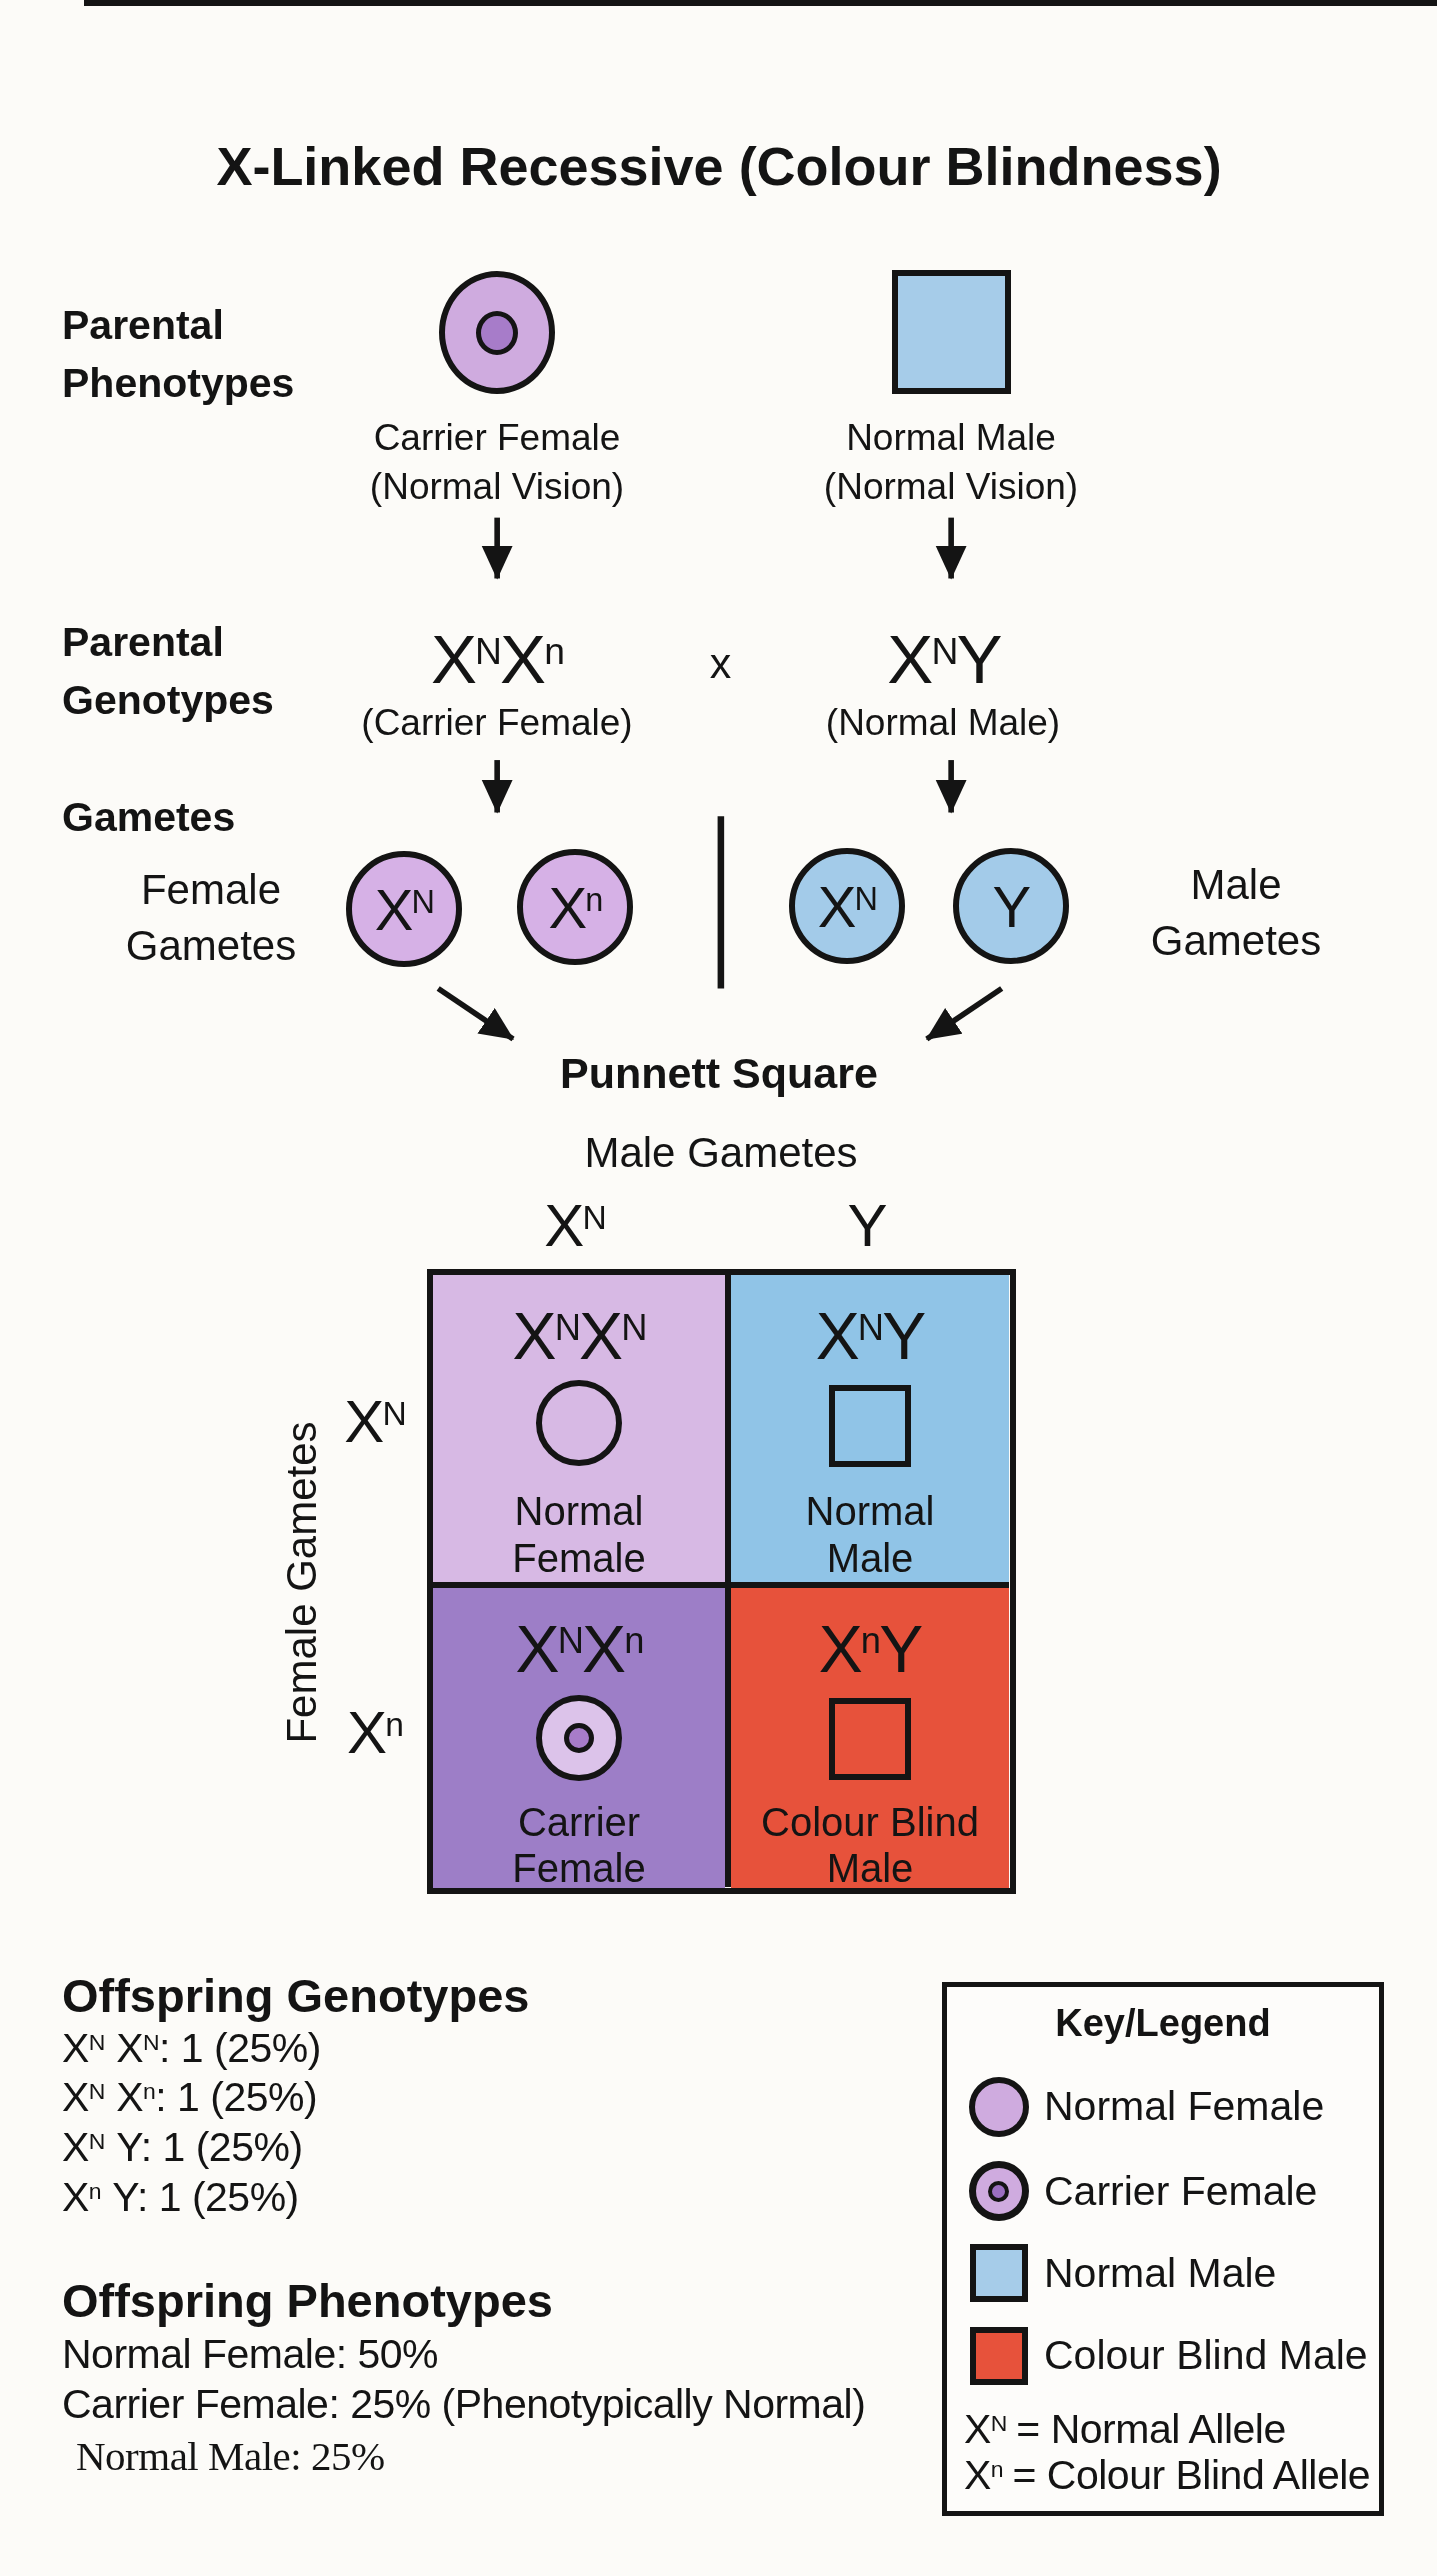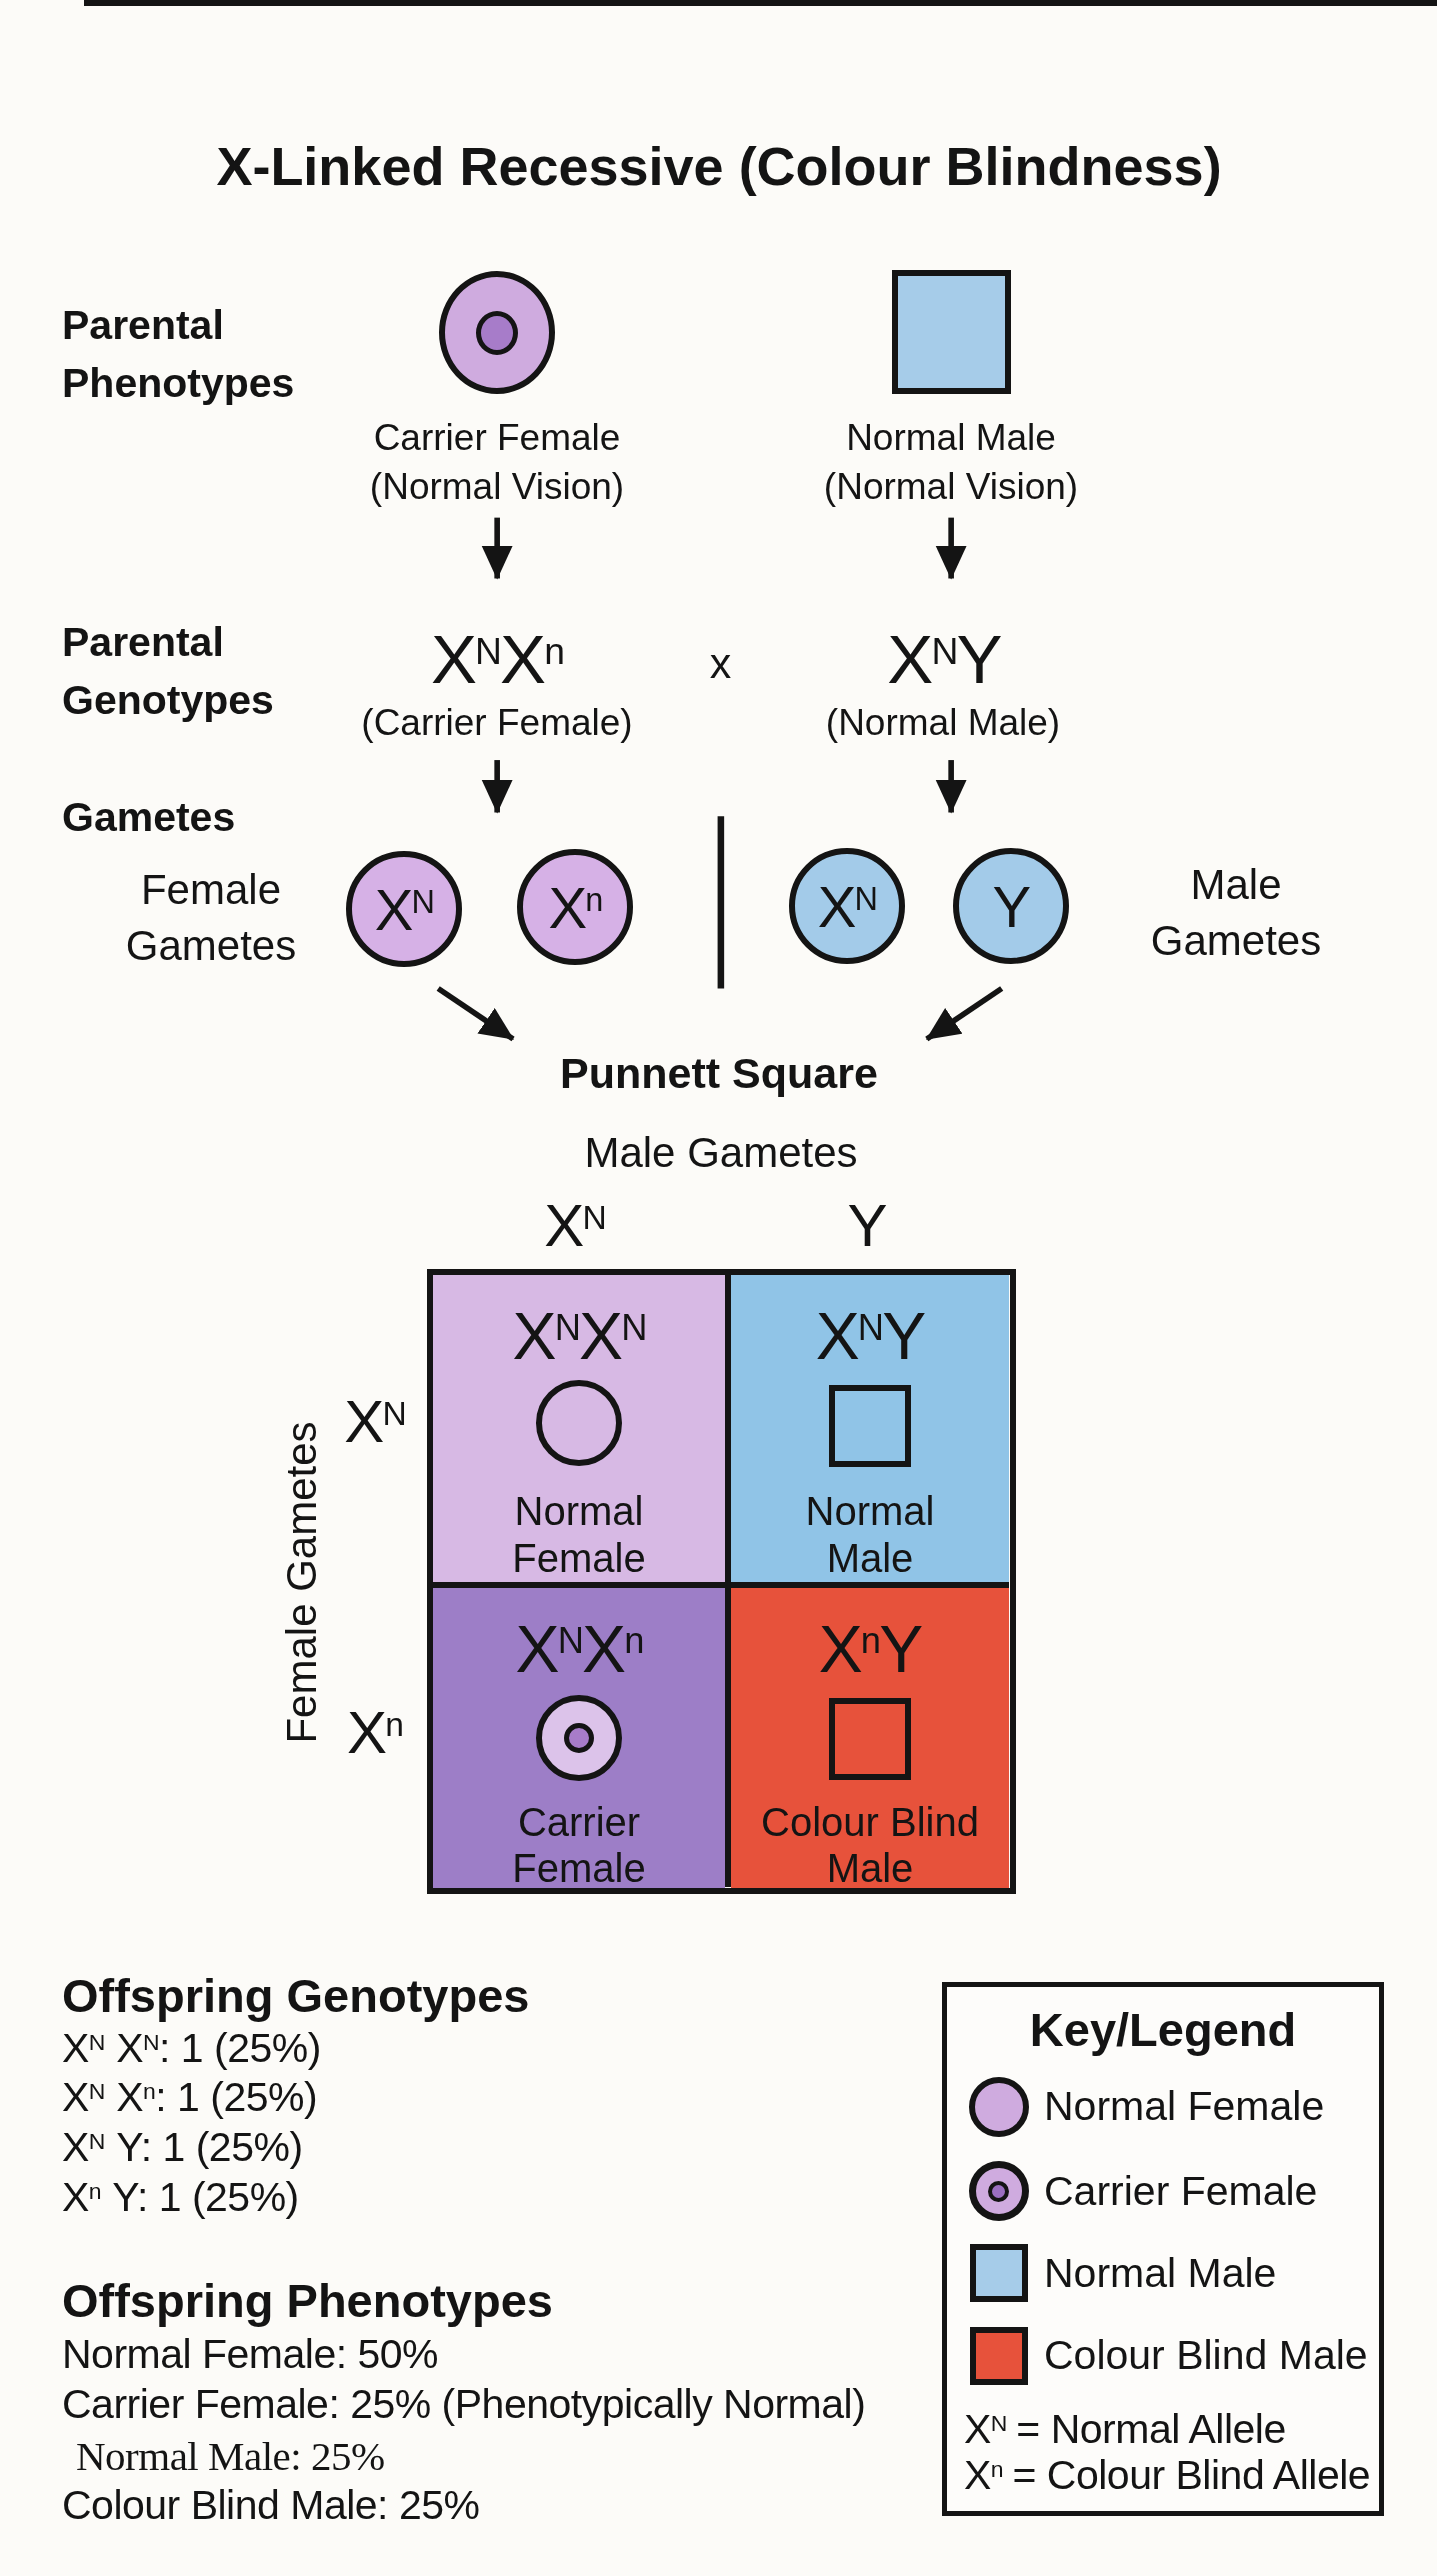--- a/index.html
+++ b/index.html
@@ -57,21 +57,21 @@
   .sym-carrier{top:107px;width:86px;height:86px;border:6.6px solid #141414;border-radius:50%;background:#dcc3ea;
                display:flex;align-items:center;justify-content:center;}
   .sym-carrier .dot{width:20.6px;height:20.6px;border:5.6px solid #141414;border-radius:50%;background:#a77cc9;}
   .rot{transform:rotate(-90deg);transform-origin:center;}
   
   .oshead{font-size:47px;font-weight:bold;}
   .osline{font-size:41px;letter-spacing:-0.5px;}
   .tok2{margin-left:11.2px;}
   
   .legend{left:942px;top:1982px;width:442px;height:534px;border:5.6px solid #141414;background:#fdfcfa;box-sizing:border-box;}
-  .leg-title{position:absolute;left:0;top:15px;width:100%;text-align:center;font-size:47px;font-weight:bold;}
+  .leg-title{position:absolute;left:0;top:15px;width:100%;text-align:center;font-size:38px;font-weight:bold;}
   .leg-item-label{position:absolute;left:97px;font-size:41px;line-height:49px;}
   .leg-icon{position:absolute;box-sizing:border-box;}
   .li-circle{left:21.5px;width:60px;height:60px;border:6.6px solid #141414;border-radius:50%;background:#cfabdf;}
   .li-carrier{left:21.5px;width:60px;height:60px;border:7.5px solid #141414;border-radius:50%;background:#cfabdf;
               display:flex;align-items:center;justify-content:center;}
   .li-carrier .dot{width:13px;height:13px;border:4.7px solid #141414;border-radius:50%;background:#9b6fc0;}
   .li-square-blue{left:22.5px;width:58px;height:58px;border:6.6px solid #141414;background:#a6cce9;}
   .li-square-red{left:22.5px;width:58px;height:58px;border:6.6px solid #141414;background:#e7523b;}
   .allele{position:absolute;left:17px;font-size:41px;letter-spacing:-0.5px;}
   .allele .rest{margin-left:9.4px;}
@@ -216,21 +216,20 @@
     <span>X</span><sup class="sp">N</sup><span class="tok2">Y</span><span>: 1 (25%)</span>
   </div>
   <div class="abs osline" style="left:62px;top:2174px;">
     <span>X</span><sup class="sp">n</sup><span class="tok2">Y</span><span>: 1 (25%)</span>
   </div>
 
   <div class="abs oshead" style="left:62px;top:2273px;">Offspring Phenotypes</div>
   <div class="abs osline" style="left:62px;top:2331px;">Normal Female: 50%</div>
   <div class="abs osline" style="left:62px;top:2381px;">Carrier Female: 25% (Phenotypically Normal)</div>
   <div class="abs osline" style="left:76px;top:2432px;font-family:Liberation Serif, serif;">Normal Male: 25%</div>
-  <div class="abs osline" style="left:62px;top:2482px;">Colour Blind Male: 25%</div>
 
   <div class="abs legend">
     <div class="leg-title">Key/Legend</div>
 
     <div class="leg-icon li-circle" style="top:90px;"></div>
     <div class="leg-item-label" style="top:95px;">Normal Female</div>
 
     <div class="leg-icon li-carrier" style="top:174px;">
         <div class="dot"></div>
       </div>

